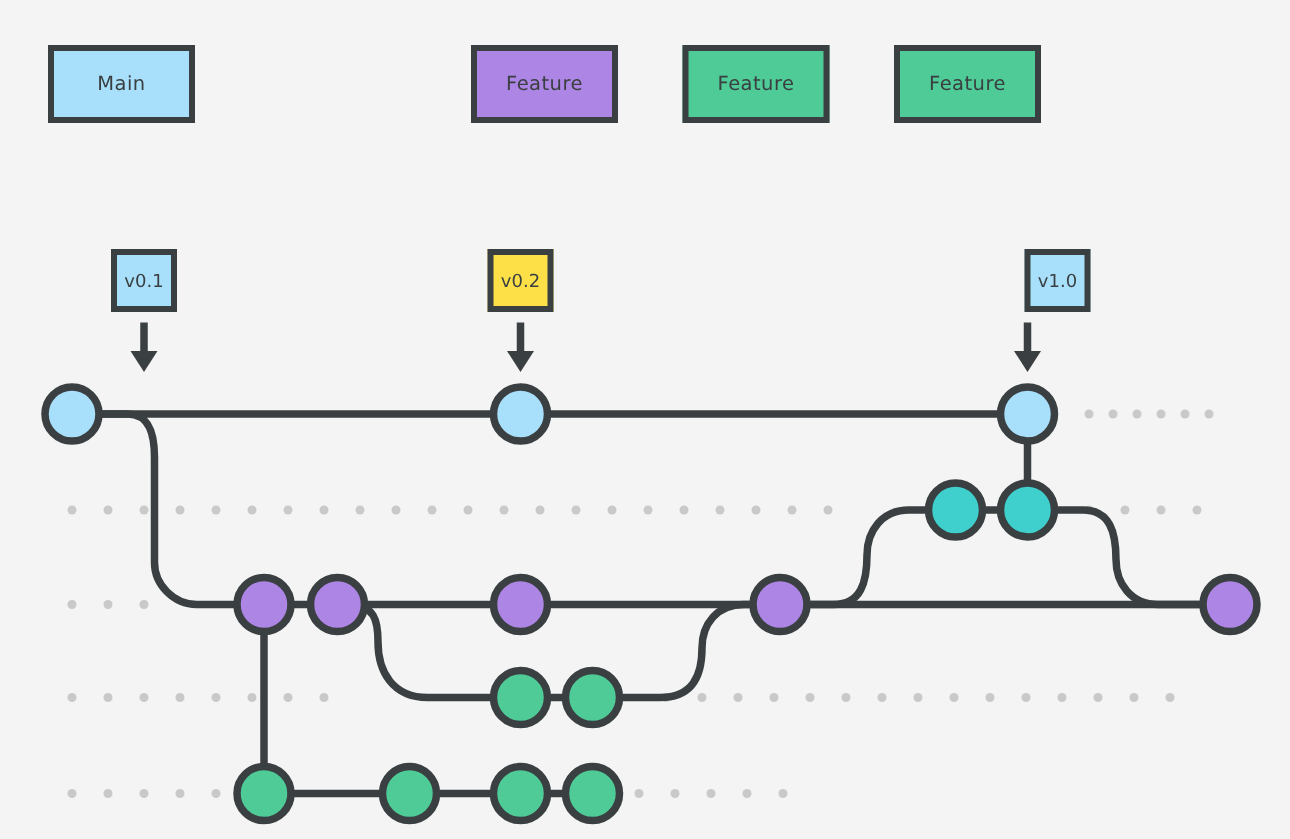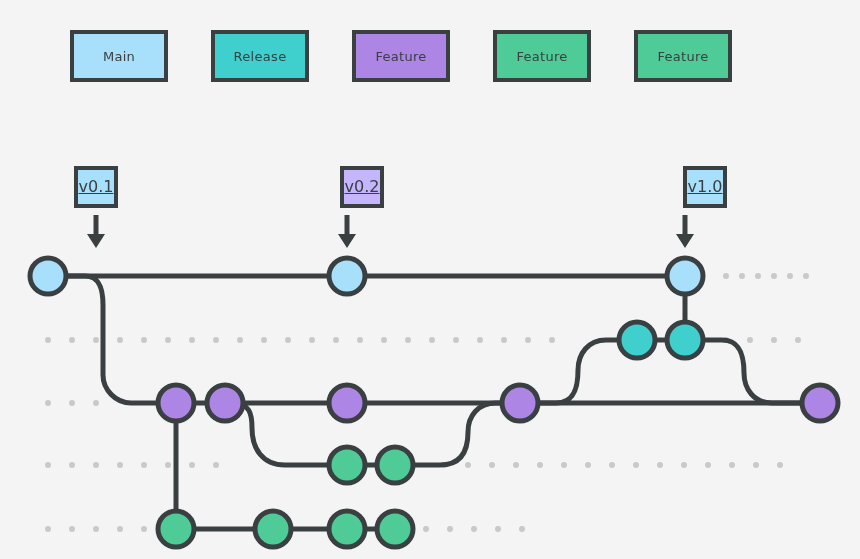--- a/index.html
+++ b/index.html
@@ -30,44 +30,42 @@
   .legend-box {
     position: absolute;
     top: 30px;
     width: 98px;
     height: 52px;
     border: 4px solid #3a3f41;
     box-sizing: border-box;
     display: flex;
     align-items: center;
     justify-content: center;
-    margin-left: 38px;
   }
   .legend-label {
     font-size: 13px;
     color: #3a3f41;
     letter-spacing: 0.3px;
     line-height: 1;
   }
   .tag-box {
     position: absolute;
     width: 44px;
     height: 42px;
     border: 4px solid #3a3f41;
     box-sizing: border-box;
     display: flex;
     align-items: center;
     justify-content: center;
     background: #a8dffa;
   }
   .tag-label {
-    font-size: 16px;
+    font-size: 12px;
     color: #3a3f41;
     line-height: 1;
-    text-decoration: underline;
   }
   svg.graph {
     position: absolute;
     left: 0; top: 0;
     width: 860px;
     height: 559px;
   }
   .node-circle { stroke: #3a3f41; stroke-width: 5; }
   .edge { fill: none; stroke: #3a3f41; stroke-width: 5; stroke-linecap: butt; }
   .guide-dots { fill: #c9c9c9; }
@@ -75,23 +73,20 @@
   .tag-arrow-head { fill: #3a3f41; }
 </style>
 </head>
 <body>
 
 <div id="diagram-root">
 
   <div id="legend">
       <div class="legend-box" style="left: 32px; top: 30px; background: rgb(168, 223, 250);">
         <span class="legend-label">Main</span>
-      </div>
-      <div class="legend-box" style="left: 173px; top: 30px; background: rgb(63, 208, 205);">
-        <span class="legend-label">Release</span>
       </div>
       <div class="legend-box" style="left: 314px; top: 30px; background: rgb(173, 133, 228);">
         <span class="legend-label">Feature</span>
       </div>
       <div class="legend-box" style="left: 455px; top: 30px; background: rgb(78, 203, 151);">
         <span class="legend-label">Feature</span>
       </div>
       <div class="legend-box" style="left: 596px; top: 30px; background: rgb(78, 203, 151);">
         <span class="legend-label">Feature</span>
       </div>
@@ -208,21 +203,21 @@
         <circle cx="273" cy="529" r="18" fill="#4ecb97" class="node-circle" stroke="#3a3f41"></circle>
         <circle cx="347" cy="529" r="18" fill="#4ecb97" class="node-circle" stroke="#3a3f41"></circle>
         <circle cx="395" cy="529" r="18" fill="#4ecb97" class="node-circle" stroke="#3a3f41"></circle>
       </g>
   </svg>
 
   <div id="tag-layer">
       <div class="tag-box" style="left: 74px; top: 166px; background: rgb(168, 223, 250);">
         <span class="tag-label">v0.1</span>
       </div>
-      <div class="tag-box" style="left: 340px; top: 166px; background: #c4b5fd;">
+      <div class="tag-box" style="left: 325px; top: 166px; background: #fde047;">
         <span class="tag-label">v0.2</span>
       </div>
       <div class="tag-box" style="left: 663px; top: 166px; background: rgb(168, 223, 250); margin-left: 20px;">
         <span class="tag-label">v1.0</span>
       </div>
     </div>
 
 </div>
 
 </body></html>

